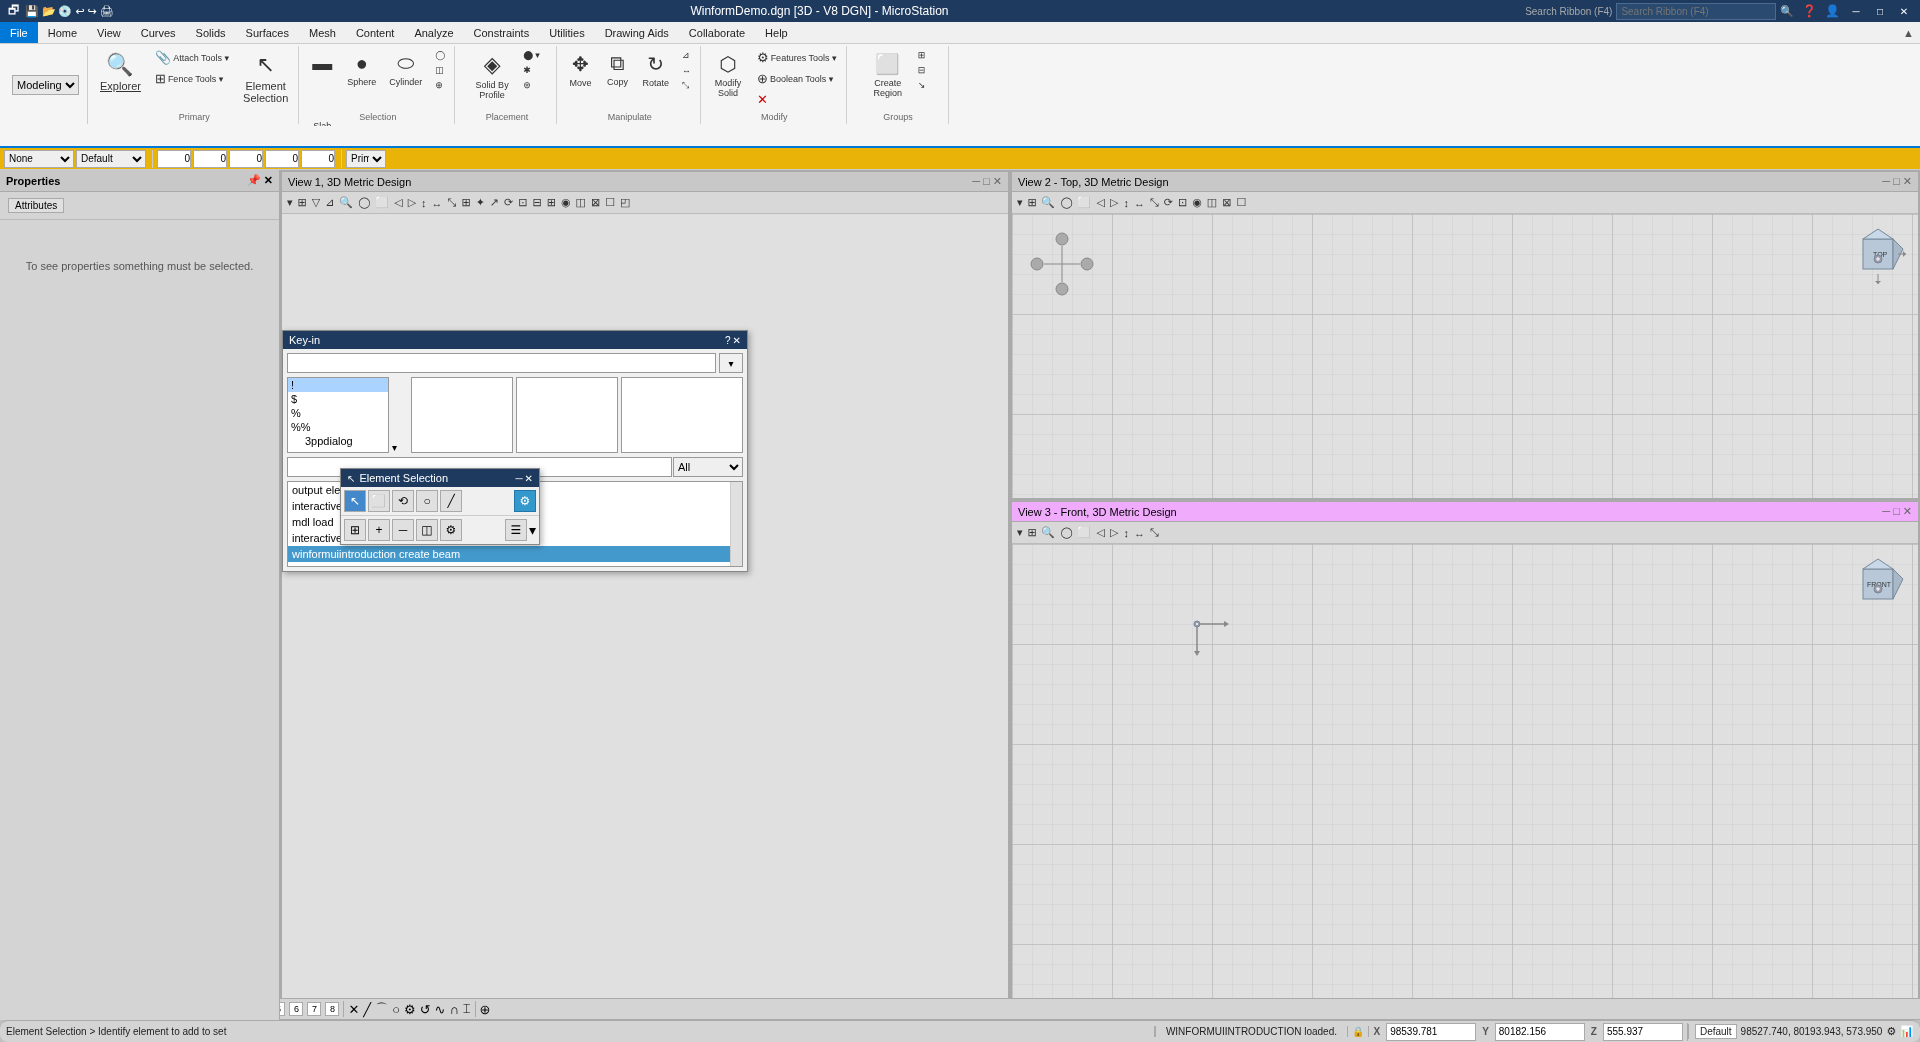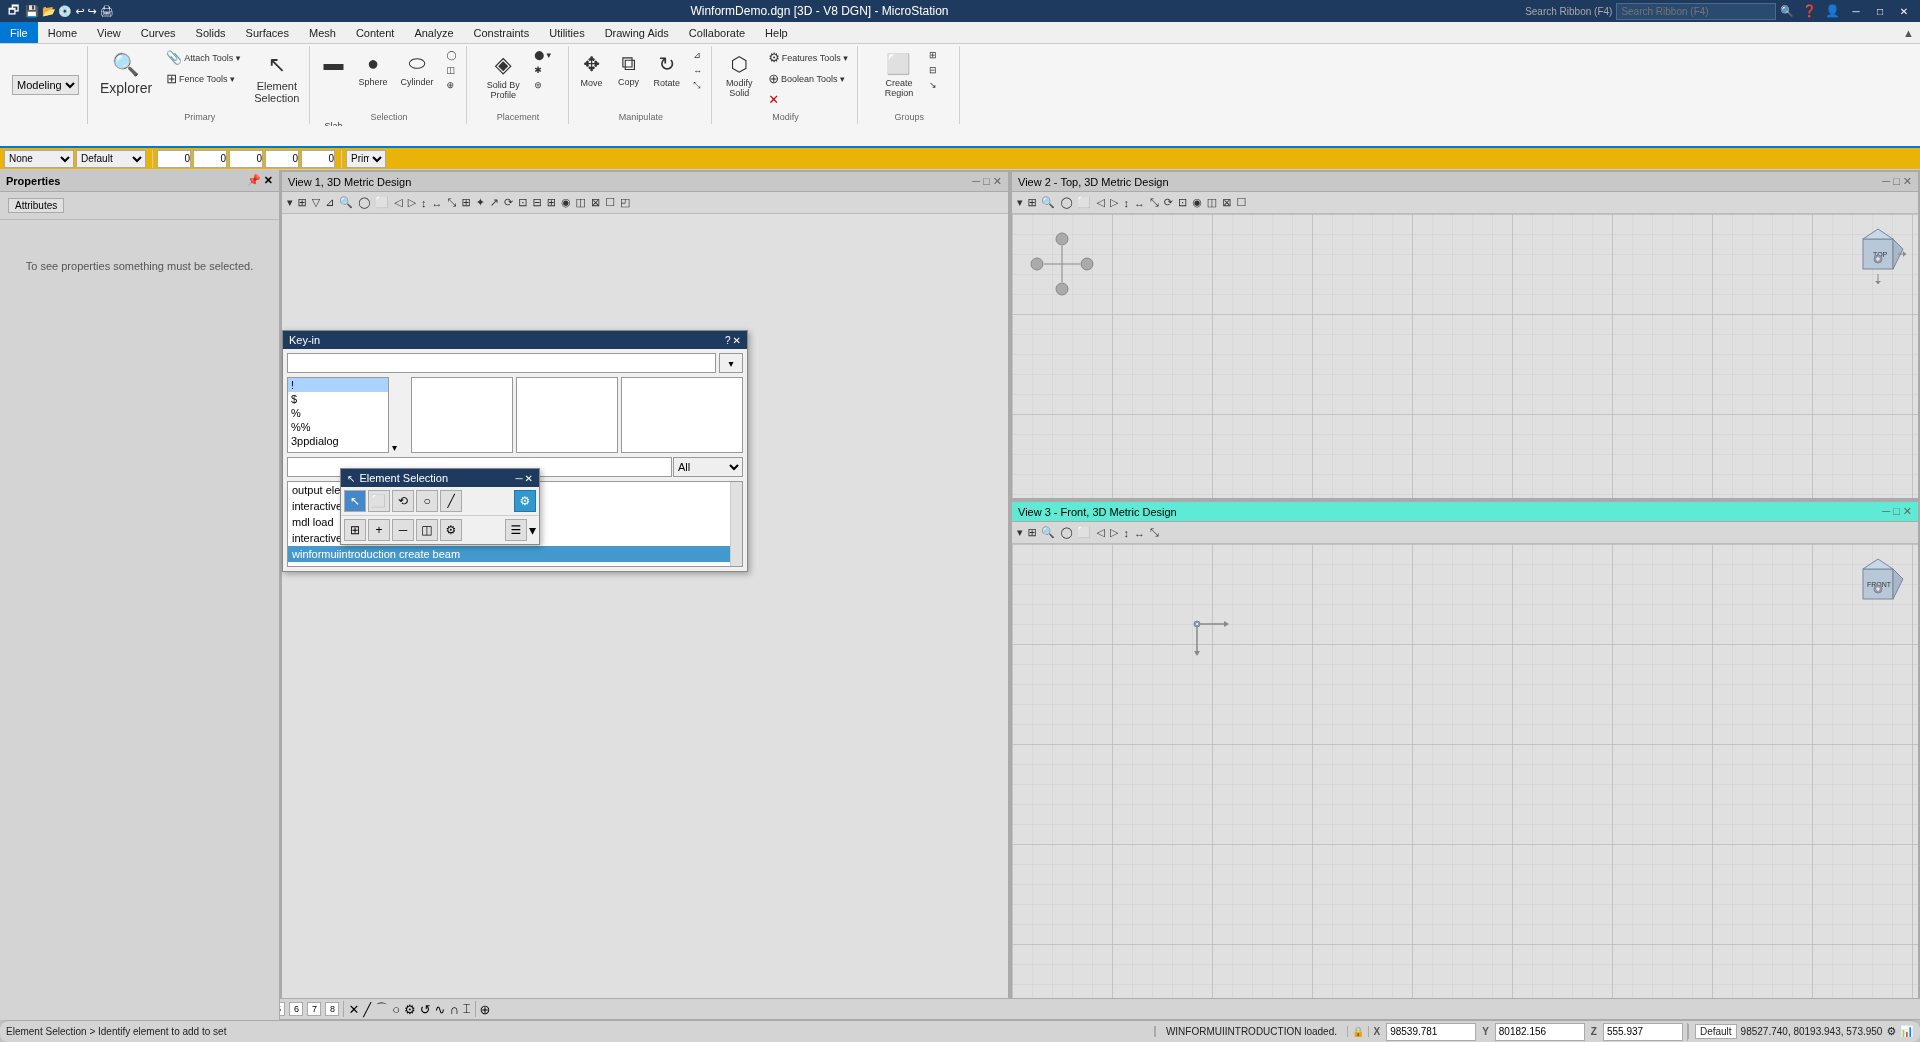--- a/index.html
+++ b/index.html
@@ -377,21 +377,21 @@
     <div style="display:flex;align-items:center;padding:0 8px;min-width:80px;border-right:1px solid #ccc;">
       <select style="font-size:11px;border:1px solid #aaa;background:#e8e8e8;height:20px;">
         <option>Modeling</option>
       </select>
     </div>
 
     <div class="ribbon-group" style="display:flex;flex-direction:column;align-items:center;border-right:1px solid #d0d0d0;padding:2px 4px;position:relative;min-width:180px;">
       <div class="ribbon-buttons" style="display:flex;align-items:flex-start;gap:3px;flex:1;padding-bottom:14px;">
         <div class="ribbon-btn" style="display:flex;flex-direction:column;align-items:center;padding:3px 5px;cursor:pointer;font-size:9px;text-align:center;gap:2px;min-width:36px;">
           <span style="font-size:22px;">🔍</span>
-          <span style="font-size:14px;color:#333;">Explorer</span>
+          <span style="font-size:11px;color:#333;text-decoration:underline;">Explorer</span>
         </div>
         <div style="display:flex;flex-direction:column;gap:2px;">
           <div class="ribbon-sm-btn">
             <span style="font-size:13px;">📎</span>
             <span style="font-size:9px;">Attach Tools ▾</span>
           </div>
           <div class="ribbon-sm-btn">
             <span style="font-size:13px;">⊞</span>
             <span style="font-size:9px;">Fence
 Tools ▾</span>
@@ -623,21 +623,21 @@
     <div style="display:flex;padding:4px;gap:3px;align-items:center;">
       <input type="text" style="flex: 1 1 0%; height: 20px; border: 1px solid rgb(153, 153, 153); font-size: 11px; padding: 0px 3px;" value="">
       <div style="width:24px;height:20px;border:1px solid #999;background:#f0f0f0;cursor:pointer;display:flex;align-items:center;justify-content:center;font-size:10px;">▾</div>
     </div>
     <div style="display:flex;padding:0 4px 4px;gap:3px;height:80px;">
       <div style="flex:1;border:1px solid #999;background:white;overflow-y:auto;font-size:11px;">
         <div class="keyin-list-item" style="padding:1px 3px;cursor:pointer;background:#aad4ff;">!</div>
         <div class="keyin-list-item" style="padding:1px 3px;cursor:pointer;">$</div>
         <div class="keyin-list-item" style="padding:1px 3px;cursor:pointer;">%</div>
         <div class="keyin-list-item" style="padding:1px 3px;cursor:pointer;">%%</div>
-        <div class="keyin-list-item" style="padding:1px 3px;cursor:pointer;">3ppdialog</div>
+        <div class="keyin-list-item" style="padding:1px 17px;cursor:pointer;">3ppdialog</div>
       </div>
       <div style="width:16px;display:flex;flex-direction:column;justify-content:flex-end;">
         <span style="cursor:pointer;font-size:10px;">▾</span>
       </div>
       <div style="flex:1;border:1px solid #999;background:white;overflow-y:auto;font-size:11px;"></div>
       <div style="flex:1;border:1px solid #999;background:white;overflow-y:auto;font-size:11px;"></div>
       <div style="flex:1.2;border:1px solid #999;background:white;overflow-y:auto;font-size:11px;"></div>
     </div>
     <div style="display:flex;padding:0 4px 4px;gap:1px;align-items:center;">
       <input type="text" style="flex: 1 1 0%; height: 20px; border: 1px solid rgb(153, 153, 153); font-size: 11px; padding: 0px 3px;" placeholder="">
@@ -757,21 +757,21 @@
 
           <circle cx="30" cy="35" r="4" fill="#9999aa" stroke="#778899" stroke-width="1"></circle>
           <line x1="28" y1="35" x2="32" y2="35" stroke="white" stroke-width="1"></line>
           <line x1="30" y1="33" x2="30" y2="37" stroke="white" stroke-width="1"></line>
         </svg>
       </div>
     </div>
   </div>
 
   <div id="view3" style="position:absolute;top:330px;left:730px;right:0;bottom:0;background:#e8e8e8;border:2px solid #aaa;">
-    <div id="view3-title" style="height:20px;background:#5eead4;display:flex;align-items:center;justify-content:space-between;padding:0 6px;font-size:11px;border-bottom:1px solid #aaa;">
+    <div id="view3-title" style="height:20px;background:#f0abfc;display:flex;align-items:center;justify-content:space-between;padding:0 6px;font-size:11px;border-bottom:1px solid #aaa;">
       <span>View 3 - Front, 3D Metric Design</span>
       <div style="display:flex;gap:3px;">
         <span class="view-close-btn">─</span>
         <span class="view-close-btn">□</span>
         <span class="view-close-btn">✕</span>
       </div>
     </div>
     <div id="view3-toolbar" style="height:22px;background:#d8d8d8;display:flex;align-items:center;padding:0 3px;gap:1px;border-bottom:1px solid #bbb;overflow:hidden;">
       <span class="view-tool">▾</span>
       <span class="view-tool">⊞</span>

